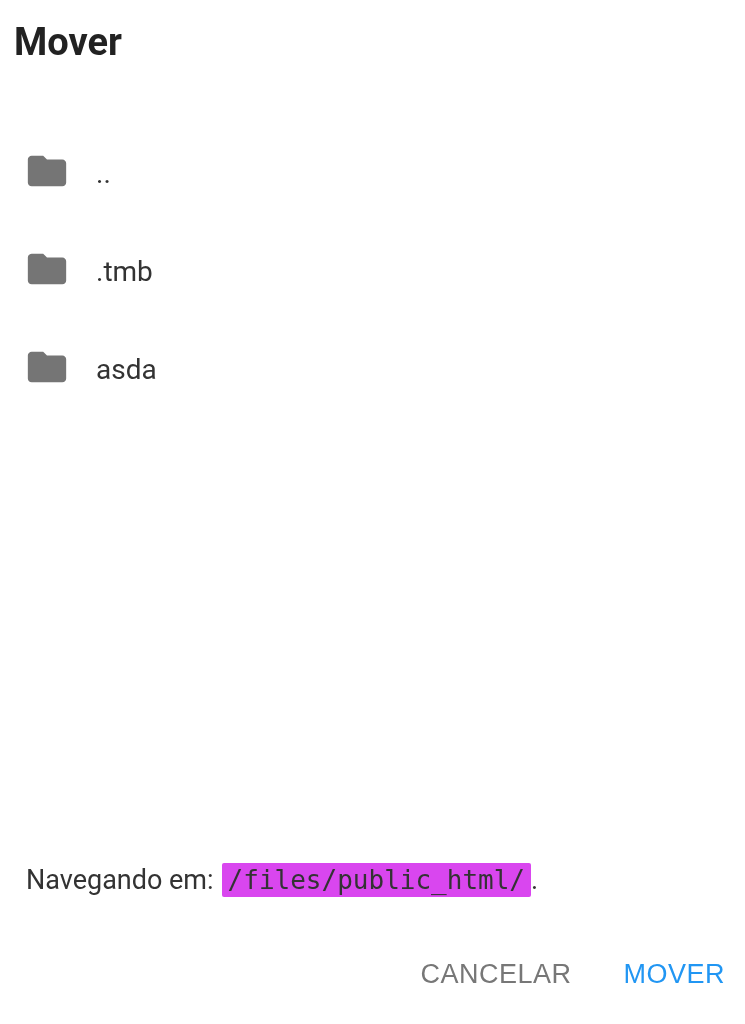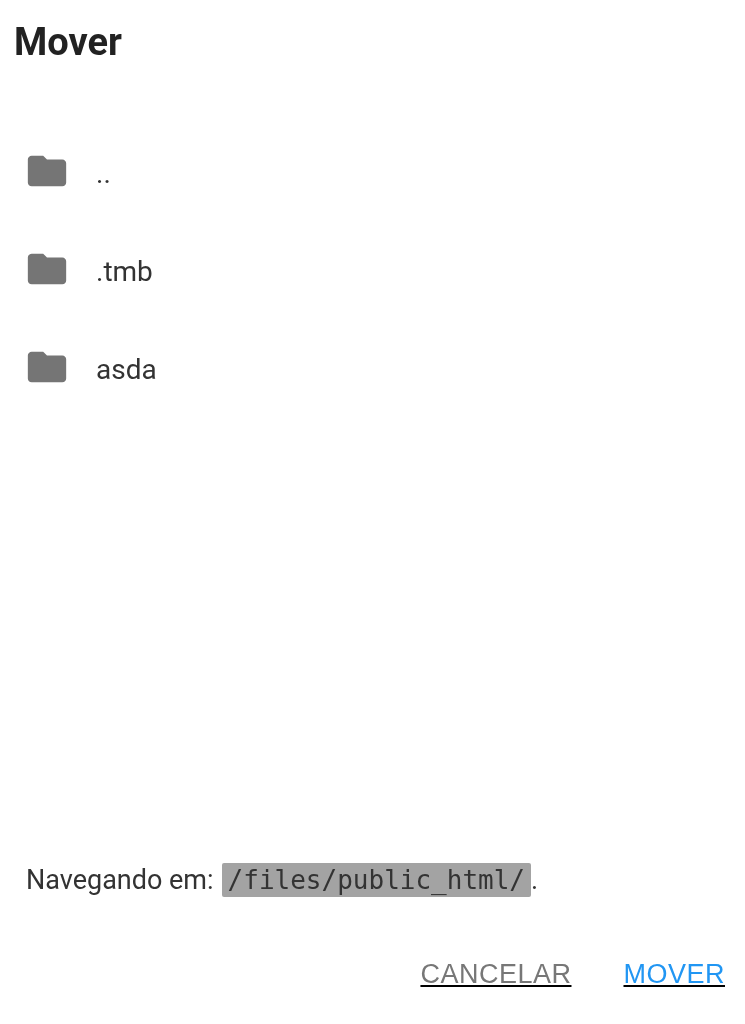--- a/index.html
+++ b/index.html
@@ -75,34 +75,33 @@
       margin: 10px 0 36px 12px;
       display: flex;
       align-items: center;
       flex-wrap: wrap;
     }
     .breadcrumb-label {
       margin-right: 8px;
     }
     .breadcrumb-path {
       font-family: ui-monospace, SFMono-Regular, Menlo, Consolas, monospace;
-      background: #a3a3a3;
+      background: #d946ef;
       padding: 2px 6px;
       border-radius: 2px;
       font-size: 26px;
     }
     .breadcrumb-suffix {
       margin-left: 0;
     }
     .actions {
       display: flex;
       justify-content: flex-end;
       gap: 44px;
       padding: 20px 2px 14px 0;
-      text-decoration: underline;
     }
     .btn {
       font-size: 27px;
       font-weight: 500;
       letter-spacing: 0.5px;
       background: none;
       border: none;
       cursor: pointer;
       padding: 6px 4px;
     }

